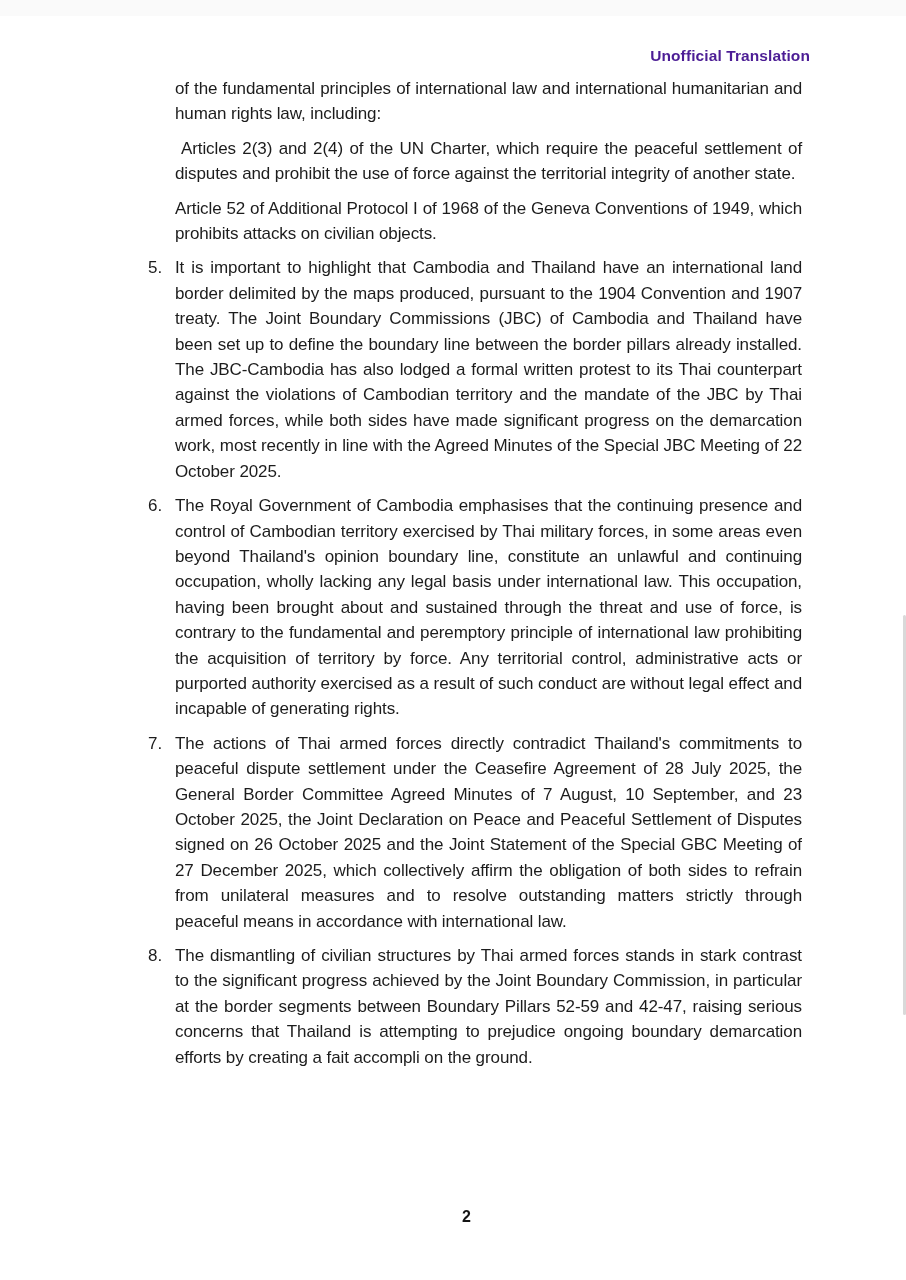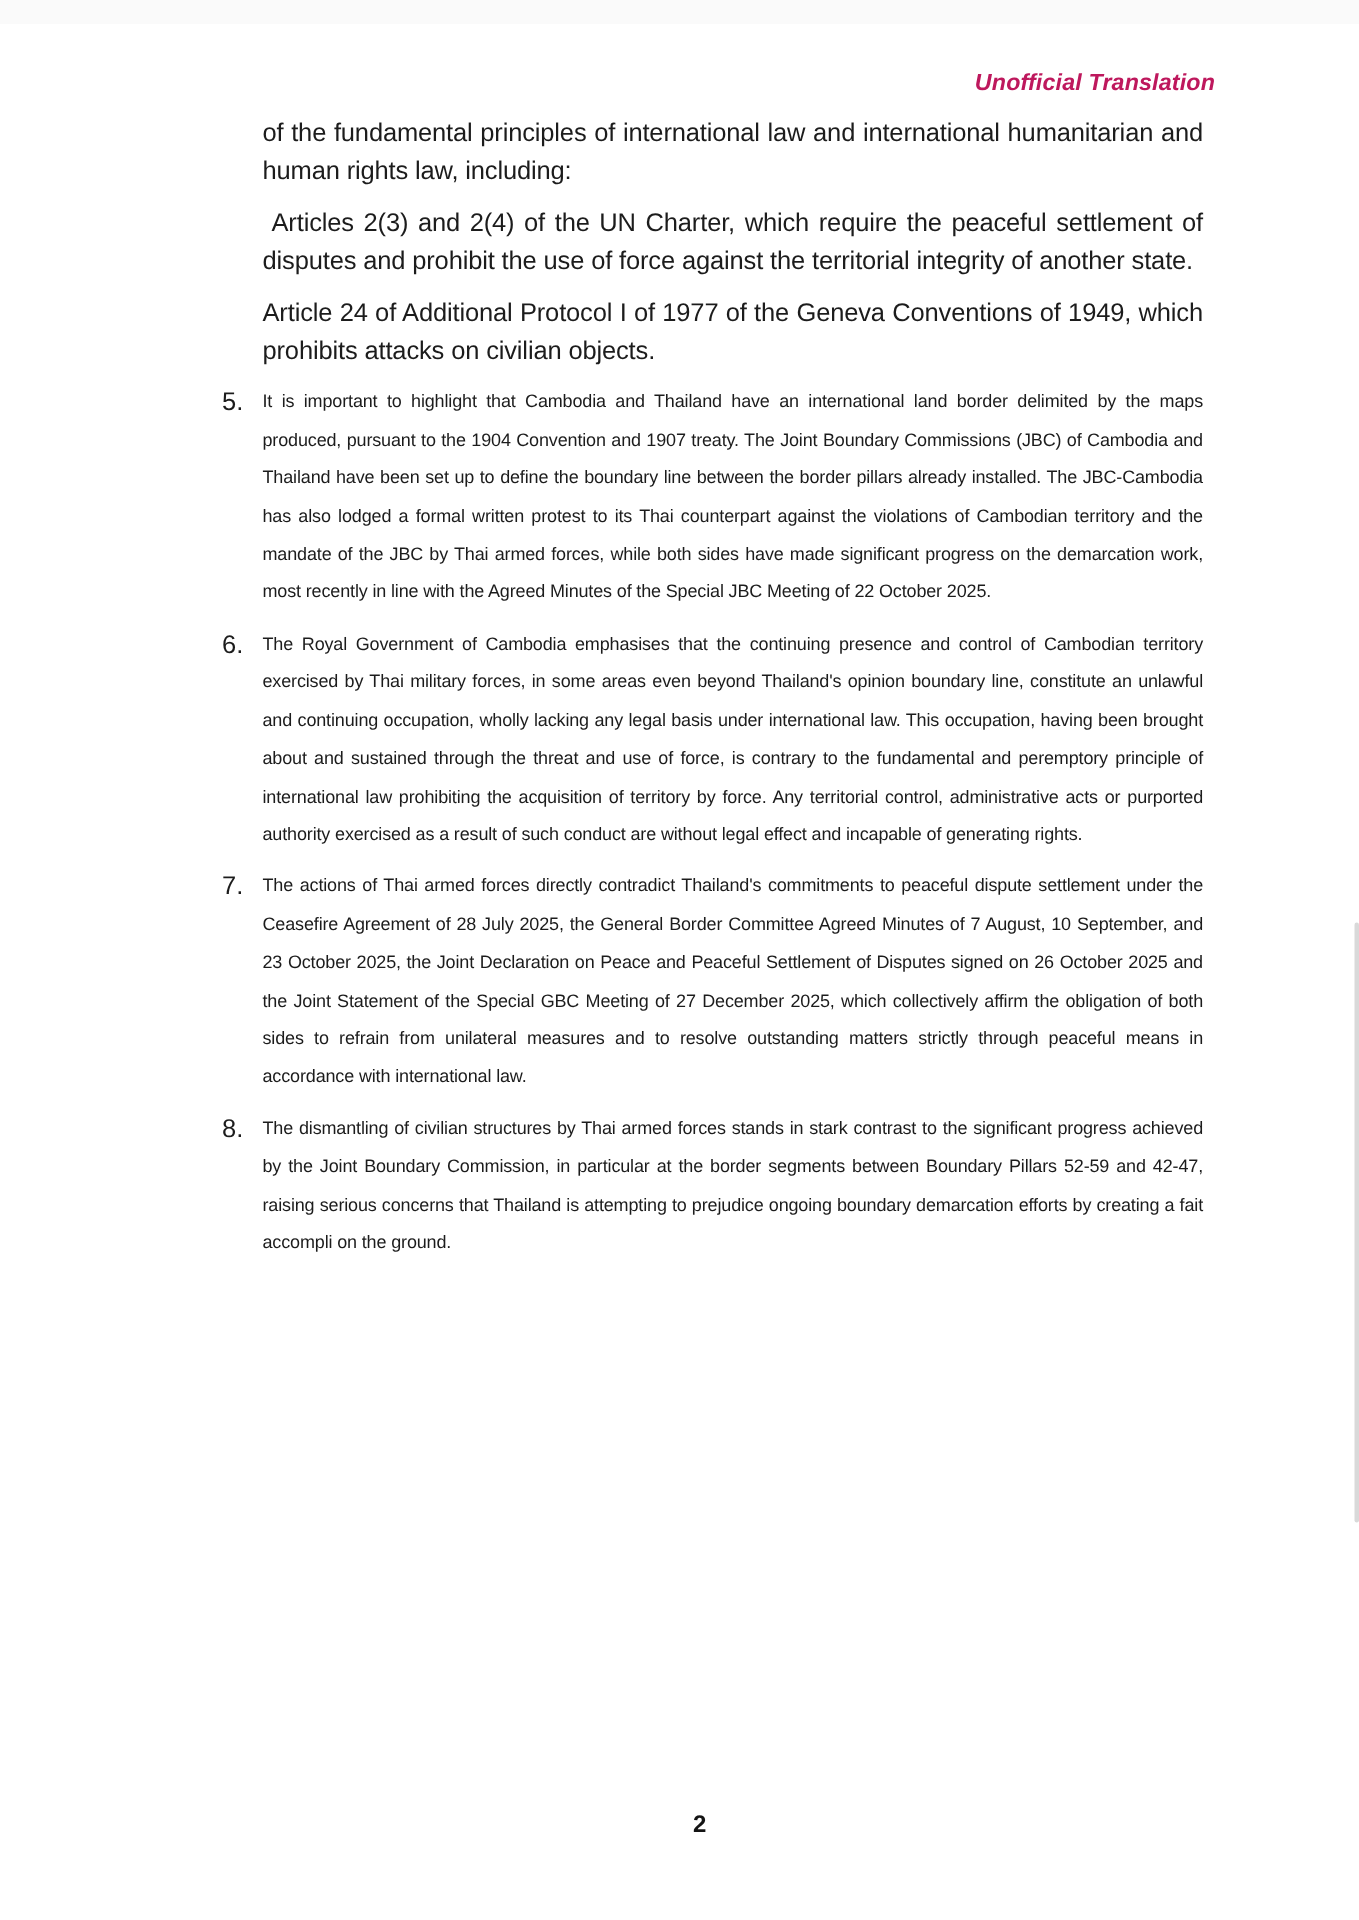--- a/index.html
+++ b/index.html
@@ -21,22 +21,21 @@
     top: 0; left: 0; right: 0;
     height: 16px;
     background: #fafafa;
   }
   .header-note {
     position: absolute;
     top: 47px;
     right: 96px;
     font-size: 15.5px;
     font-weight: bold;
-    font-style: italic;
-    color: #be185d;
+    color: #4c1d95;
     letter-spacing: 0.1px;
   }
   .content {
     position: absolute;
     left: 148px;
     top: 76px;
     width: 654px;
   }
   .para {
     margin: 0 0 9px 27px;
@@ -56,21 +55,21 @@
   }
   .item .num {
     flex: none;
     width: 27px;
     font-size: 17px;
     line-height: 25.4px;
   }
   .item .itext {
     flex: 1;
     margin: 0;
-    font-size: 12px;
+    font-size: 17px;
     line-height: 25.4px;
     text-align: justify;
     letter-spacing: -0.1px;
   }
   .page-number {
     position: absolute;
     top: 1208px;
     left: 462px;
     font-size: 16px;
     font-weight: bold;
@@ -95,21 +94,21 @@
 
   <div class="header-note">Unofficial Translation</div>
 
   <div class="content">
 
     <p class="para intro">of the fundamental principles of international law and international humanitarian and human rights law, including:</p>
 
     <p class="para sub first-sub">Articles 2(3) and 2(4) of the UN Charter, which require the peaceful settlement of disputes and prohibit the use of force against the territorial integrity of another state.</p>
 
 
-    <p class="para sub">Article 24 of Additional Protocol I of 1977 of the Geneva Conventions of 1949, which prohibits attacks on civilian objects.</p>
+    <p class="para sub">Article 52 of Additional Protocol I of 1968 of the Geneva Conventions of 1949, which prohibits attacks on civilian objects.</p>
 
     <div class="item">
       <span class="num">5.</span>
       <p class="itext">It is important to highlight that Cambodia and Thailand have an international land border delimited by the maps produced, pursuant to the 1904 Convention and 1907 treaty. The Joint Boundary Commissions (JBC) of Cambodia and Thailand have been set up to define the boundary line between the border pillars already installed. The JBC-Cambodia has also lodged a formal written protest to its Thai counterpart against the violations of Cambodian territory and the mandate of the JBC by Thai armed forces, while both sides have made significant progress on the demarcation work, most recently in line with the Agreed Minutes of the Special JBC Meeting of 22 October 2025.</p>
     </div>
 
     <div class="item">
       <span class="num">6.</span>
       <p class="itext">The Royal Government of Cambodia emphasises that the continuing presence and control of Cambodian territory exercised by Thai military forces, in some areas even beyond Thailand's opinion boundary line, constitute an unlawful and continuing occupation, wholly lacking any legal basis under international law. This occupation, having been brought about and sustained through the threat and use of force, is contrary to the fundamental and peremptory principle of international law prohibiting the acquisition of territory by force. Any territorial control, administrative acts or purported authority exercised as a result of such conduct are without legal effect and incapable of generating rights.</p>
     </div>

